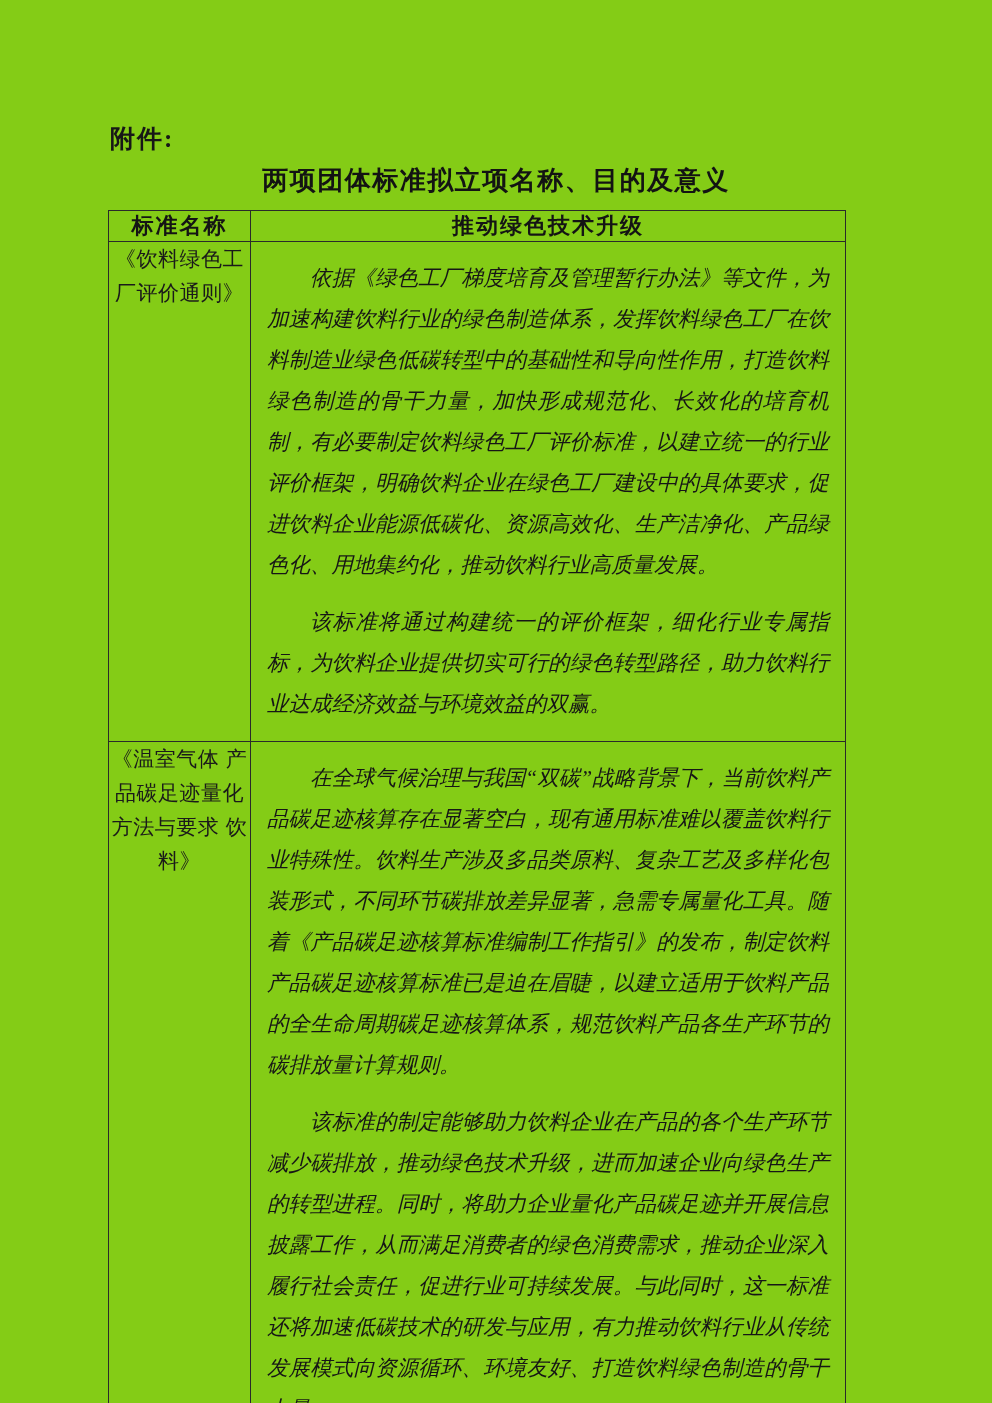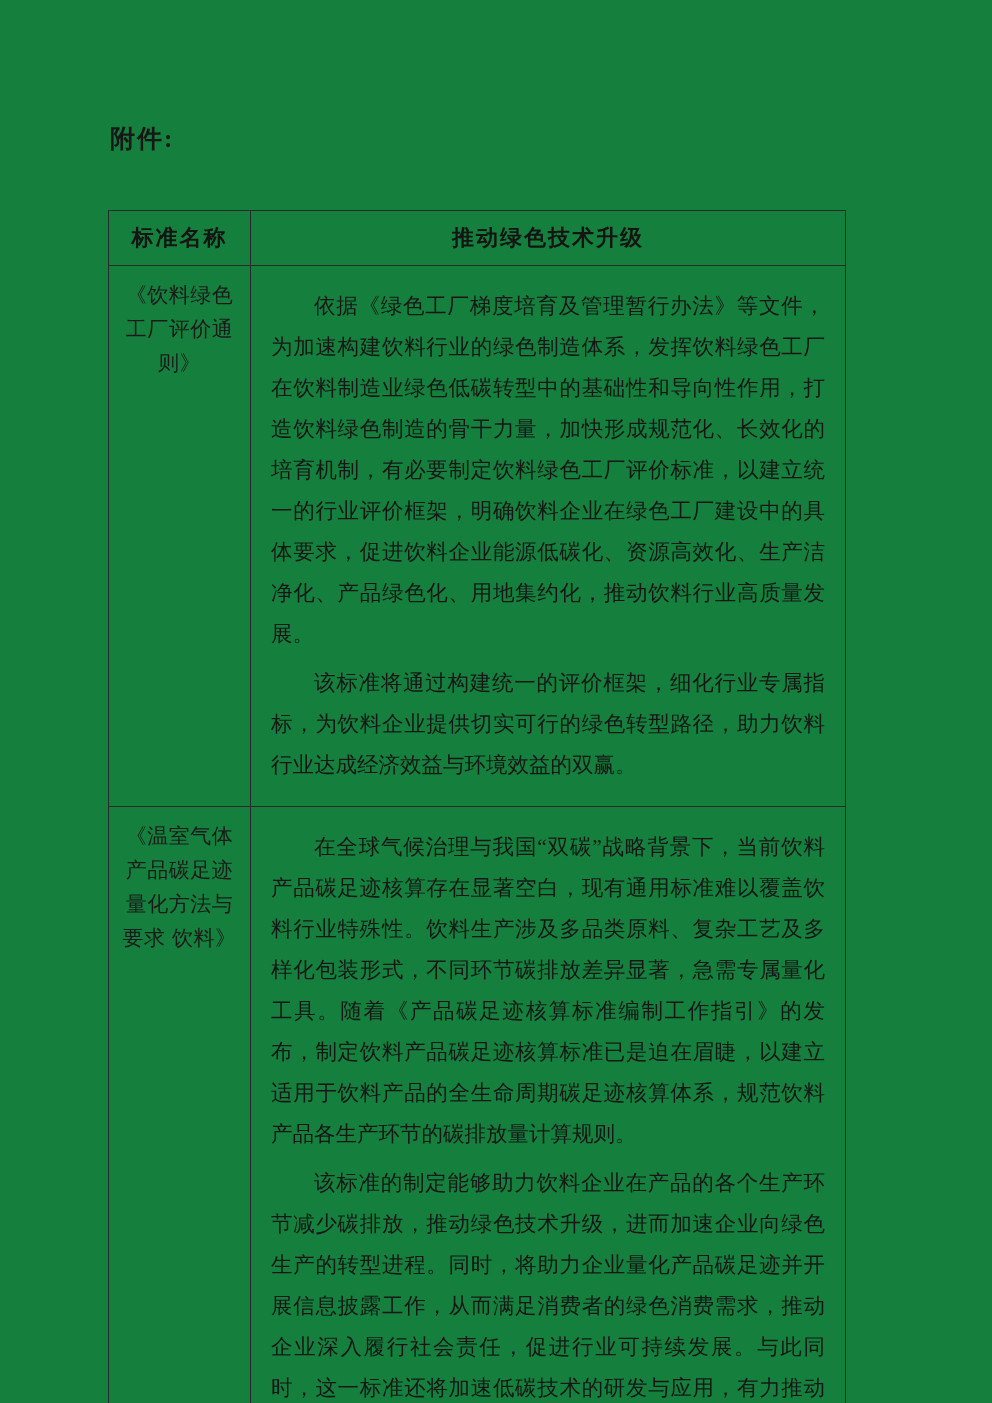--- a/index.html
+++ b/index.html
@@ -12,21 +12,21 @@
     height: 1403px;
     position: relative;
     font-family: "Liberation Serif", "DejaVu Serif", serif;
     color: #111111;
     overflow: hidden;
   }
 
   .page {
     position: absolute;
     inset: 0;
-    background: #15803d;
+    background: #84cc16;
   }
 
   
   .attach-label {
     position: absolute;
     left: 110px;
     top: 122px;
     font-size: 25px;
     font-weight: 700;
     letter-spacing: 2px;
@@ -53,21 +53,21 @@
   .std-table {
     position: absolute;
     left: 108px;
     top: 210px;
     width: 737px;
     border-collapse: collapse;
     table-layout: fixed;
   }
   .std-table td, .std-table th {
     border: 1.3px solid #2a2a2a;
-    padding: 12px;
+    padding: 0;
     vertical-align: top;
   }
 
   .col-name  { width: 142px; }
   .col-body  { width: 595px; }
 
   
   .hdr-cell {
     height: 30px;
     text-align: center;
@@ -97,33 +97,35 @@
   .body-cell {
     padding: 10px 14px 12px 14px;
     font-size: 21.5px;
     line-height: 41px;
     font-family: "Liberation Serif", "DejaVu Serif", serif;
     color: #161616;
     text-align: justify;
     text-justify: inter-ideograph;
   }
   .body-cell p {
-    margin: 8px;
+    margin: 16px;
     text-indent: 2em;
     text-align: justify;
     text-justify: inter-ideograph;
+    font-style: italic;
   }
 </style>
 </head>
 <body>
 
 <div class="page">
 
   <div class="attach-label">附件:</div>
 
+  <div class="doc-title">两项团体标准拟立项名称、目的及意义</div>
 
   <table class="std-table">
     <colgroup>
       <col class="col-name">
       <col class="col-body">
     </colgroup>
     <thead>
       <tr>
         <th class="hdr-cell">标准名称</th>
         <th class="hdr-cell">推动绿色技术升级</th>

